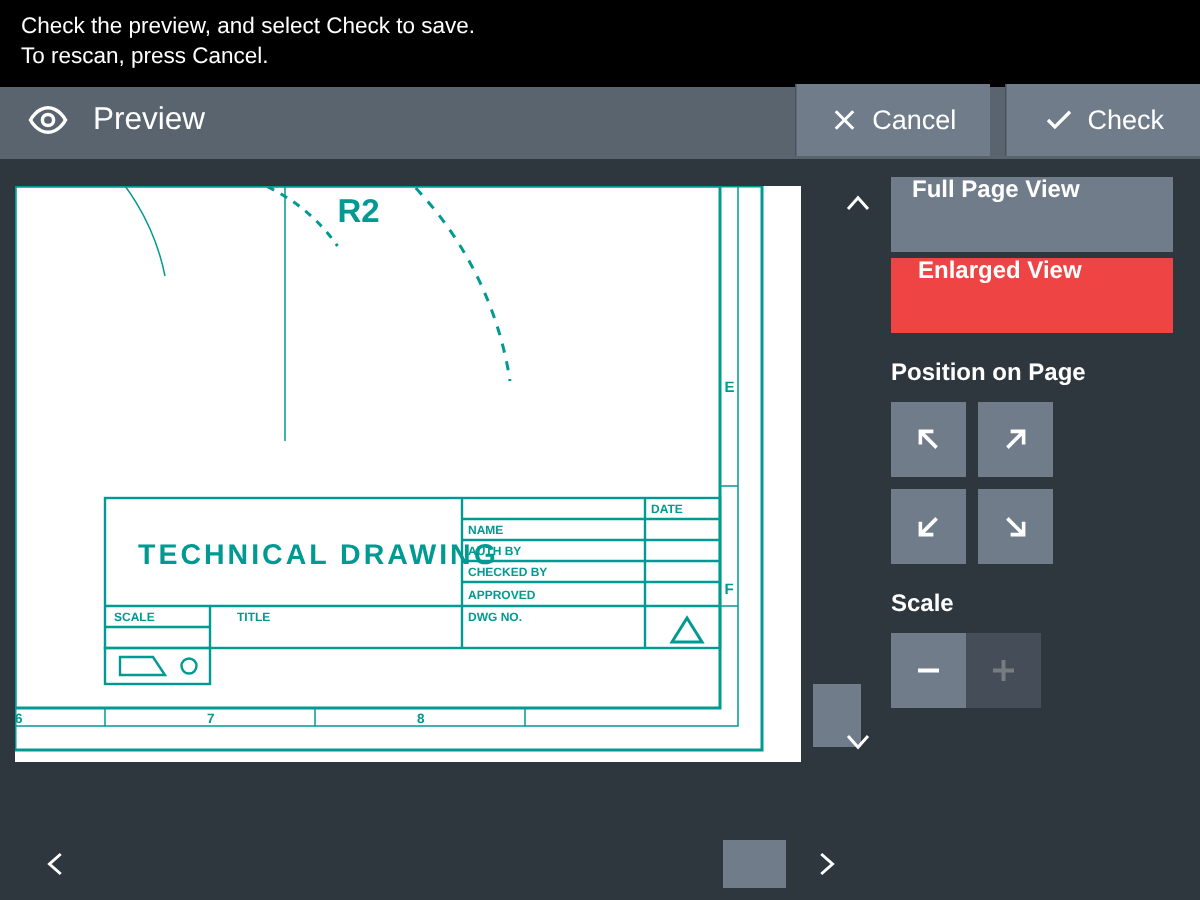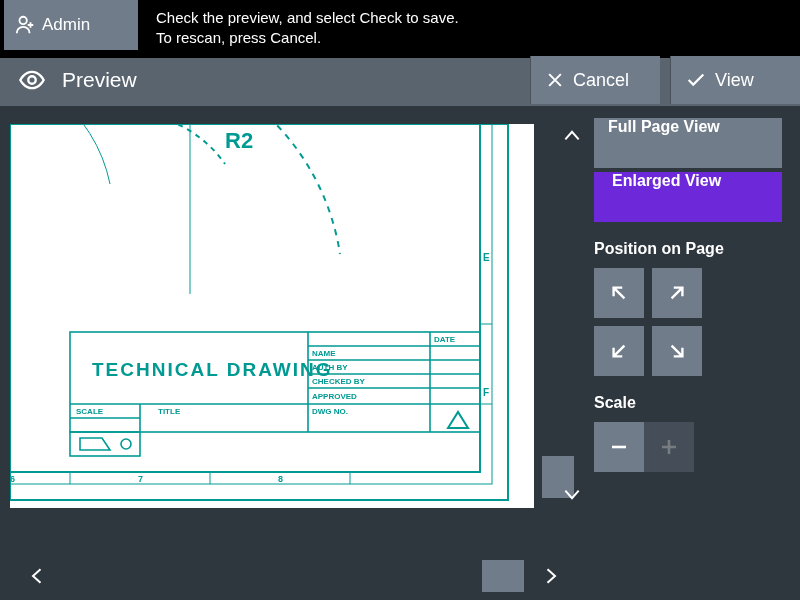--- a/index.html
+++ b/index.html
@@ -18,21 +18,21 @@
   .instructions { padding: 8px 14px; font-size: 15px; line-height: 1.35; }
 
   
   .titlerow {
     height: 48px; background: #5a646e; display: flex; align-items: center;
     padding: 0 0 4px 18px; gap: 10px;
   }
   .titlerow .title { font-size: 21px; font-weight: 500; margin-left: 6px; flex: 1; }
   .btn {
     background: #707c8a; color: #fff; height: 48px; min-width: 130px;
-    display: flex; align-items: center; gap: 8px; 
+    display: flex; align-items: center; gap: 8px; justify-content: center;
     font-size: 18px; padding: 0 14px; border-left: 1px solid #4a535b;
     cursor: pointer;
   }
 
   
   .main { display: flex; width: 100%; height: 494px; background: #2e363e; font-weight: bold; }
   .preview-col { flex: 1; display: flex; flex-direction: column; position: relative; }
   .preview-wrap { flex: 1; position: relative; padding: 18px 10px 0 10px; }
   .preview-canvas {
     background: #fff; width: 524px; height: 384px; position: relative; overflow: hidden;
@@ -47,21 +47,21 @@
 
   
   .side { width: 214px; padding: 12px 18px 0 8px; position: relative; }
   .vnav-up, .vnav-down { position:absolute; left:-34px; width:40px; height:40px; display:flex; align-items:center; justify-content:center; }
   .vnav-up { top: 10px; }
   .vnav-down { top: 368px; }
   .viewbtn {
     background:#707c8a; height:50px; width:188px; display:flex; 
     padding:0 14px; font-size:16px; margin-bottom:4px; cursor:pointer;
   }
-  .viewbtn.active { background:#6d28d9;padding-left:18px; }
+  .viewbtn.active { background:#ef4444;padding-left:18px; }
 
   .section-label { font-size:16px; margin-top: 18px; margin-bottom:10px; }
   .posgrid { display:grid; grid-template-columns: 50px 50px; grid-template-rows: 50px 50px; gap:8px; }
   .posbtn { background:#707c8a; display:flex; align-items:center; justify-content:center; cursor:pointer; }
 
   .scalegrid { display:flex; gap:0; margin-top:10px; }
   .scalebtn { width:50px; height:50px; background:#707c8a; display:flex; align-items:center; justify-content:center; cursor:pointer; }
   .scalebtn.disabled { opacity:0.35; cursor:default; }
 
   
@@ -72,28 +72,20 @@
     position:absolute; inset:0;
     font-family: "Arial Narrow", Arial, sans-serif;
   }
   .teal { stroke:#009a93; fill:none; }
   .tealtxt { fill:#009a93; font-family: Arial, sans-serif; }
 </style>
 </head>
 <body>
 
 <div class="topbar">
-  <div class="admin-badge">
-    <svg width="22" height="22" viewBox="0 0 24 24">
-        <circle cx="10" cy="7" r="4" fill="none" stroke="#fff" stroke-width="2"></circle>
-        <path d="M3 21c0-4 3-7 7-7s7 3 7 7" fill="none" stroke="#fff" stroke-width="2"></path>
-        <path d="M18 9v6M15 12h6" stroke="#fff" stroke-width="2"></path>
-      </svg>
-    <span>Admin</span>
-  </div>
   <div class="instructions">
     <div>Check the preview, and select Check to save.</div>
     <div>To rescan, press Cancel.</div>
   </div>
 </div>
 
 <div class="titlerow">
   <svg width="28" height="28" viewBox="0 0 24 24">
       <path d="M2 12s3.5-7 10-7 10 7 10 7-3.5 7-10 7S2 12 2 12z" fill="none" stroke="#fff" stroke-width="2"></path>
       <circle cx="12" cy="12" r="3.2" fill="none" stroke="#fff" stroke-width="2"></circle>
@@ -102,21 +94,21 @@
   <div class="btn">
     <svg width="20" height="20" viewBox="0 0 24 24">
         <path d="M5 5l14 14M19 5L5 19" stroke="#fff" stroke-width="2.4"></path>
       </svg>
     <span>Cancel</span>
   </div>
   <div class="btn">
     <svg width="22" height="22" viewBox="0 0 24 24">
         <path d="M4 12l5 5L20 6" fill="none" stroke="#fff" stroke-width="2.4"></path>
       </svg>
-    <span>View</span>
+    <span>Check</span>
   </div>
 </div>
 
 <div class="main">
   <div class="preview-col">
     <div class="preview-wrap">
       <div class="preview-canvas">
 
         <svg class="draw" viewBox="0 0 524 384">
 

